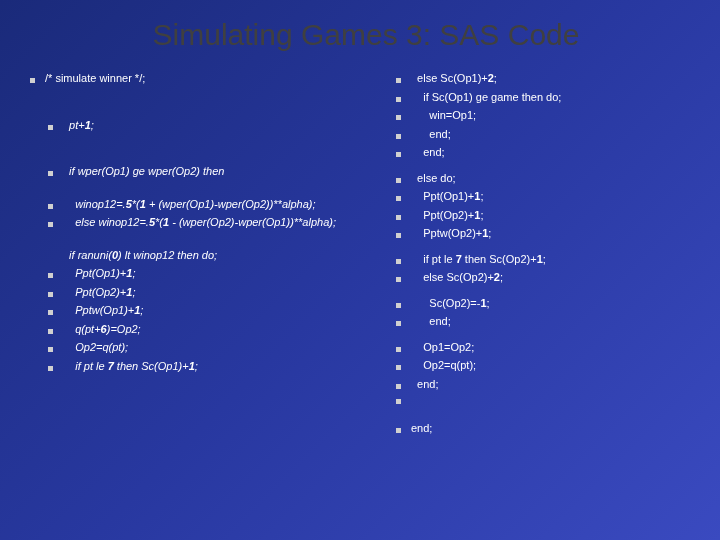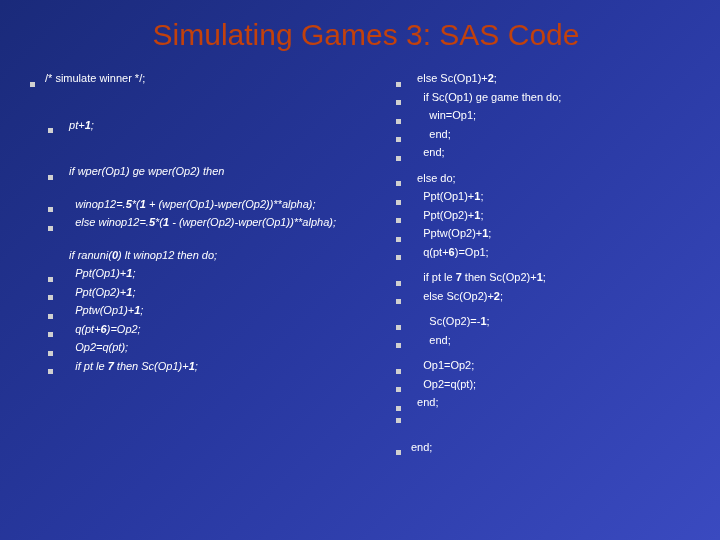--- a/index.html
+++ b/index.html
@@ -7,40 +7,40 @@
     width: 720px;
     height: 540px;
     background: linear-gradient(135deg, #1a2a7a 0%, #2838a0 50%, #3a4ac0 100%);
     font-family: Arial, sans-serif;
     overflow: hidden;
     position: relative;
   }
   .title {
     text-align: center;
     font-size: 30px;
-    color: #c2410c;
+    color: #404040;
     padding: 18px 0 10px 12px;
     font-weight: normal;
   }
   .content {
     display: flex;
     padding: 8px 20px 0 30px;
     gap: 30px;
   }
   .col {
     flex: 1;
     color: #fff;
     font-size: 11px;
     line-height: 1.5;
   }
   .col-left { flex: 1.05; }
   .col-right { flex: 0.95; }
   .item {
     display: flex;
-    align-items: flex-end;
+    align-items: center;
     margin-bottom: 2px;
   }
   .bullet {
     width: 5px;
     height: 5px;
     background: #d0d0d0;
     margin-top: 5px;
     margin-right: 10px;
     flex-shrink: 0;
   }
@@ -143,24 +143,20 @@
         <div class="txt">&nbsp;&nbsp;&nbsp;&nbsp;Ppt(Op1)+<b>1</b>;</div>
       </div>
       <div class="item ">
         <div class="bullet"></div>
         <div class="txt">&nbsp;&nbsp;&nbsp;&nbsp;Ppt(Op2)+<b>1</b>;</div>
       </div>
       <div class="item ">
         <div class="bullet"></div>
         <div class="txt">&nbsp;&nbsp;&nbsp;&nbsp;Pptw(Op2)+<b>1</b>;</div>
       </div>
-      <div class="item ">
-        <div class="bullet"></div>
-        <div class="txt">&nbsp;&nbsp;&nbsp;&nbsp;q(pt+<b>6</b>)=Op1;</div>
-      </div>
       <div class="gap-sm"></div>
       <div class="item ">
         <div class="bullet"></div>
         <div class="txt">&nbsp;&nbsp;&nbsp;&nbsp;if pt le <b>7</b> then Sc(Op2)+<b>1</b>;</div>
       </div>
       <div class="item ">
         <div class="bullet"></div>
         <div class="txt">&nbsp;&nbsp;&nbsp;&nbsp;else Sc(Op2)+<b>2</b>;</div>
       </div>
       <div class="gap-sm"></div>

